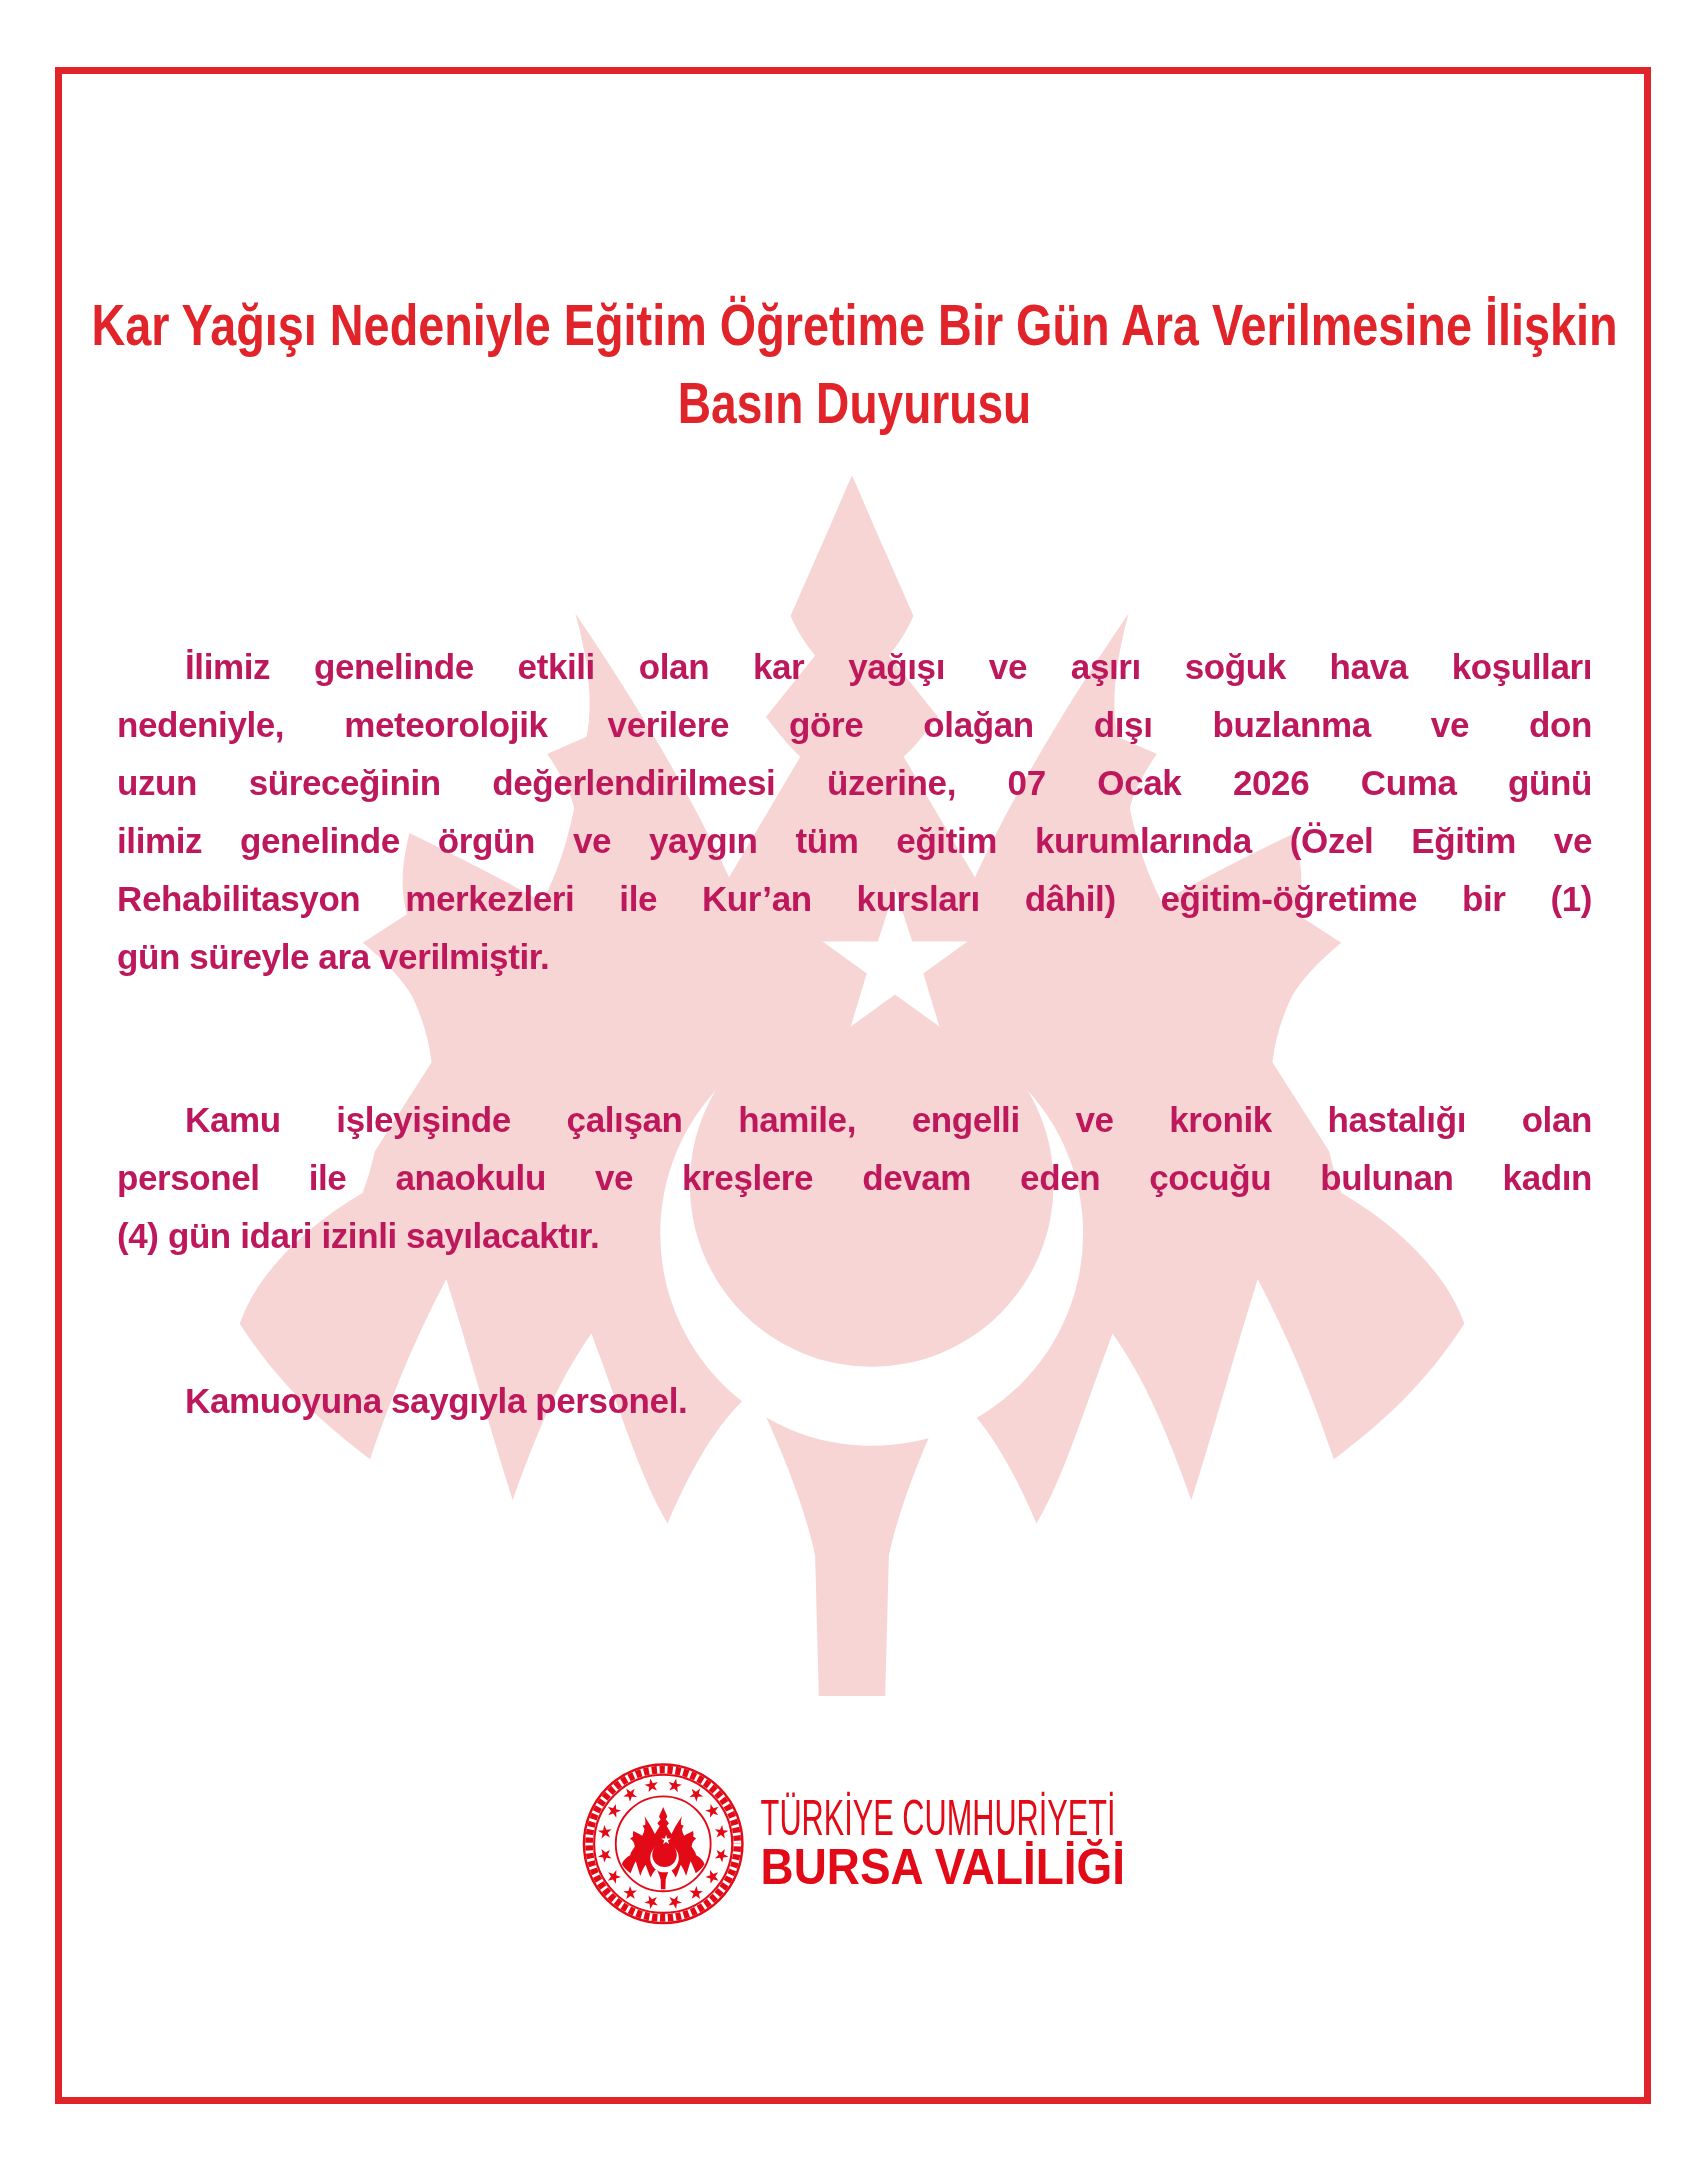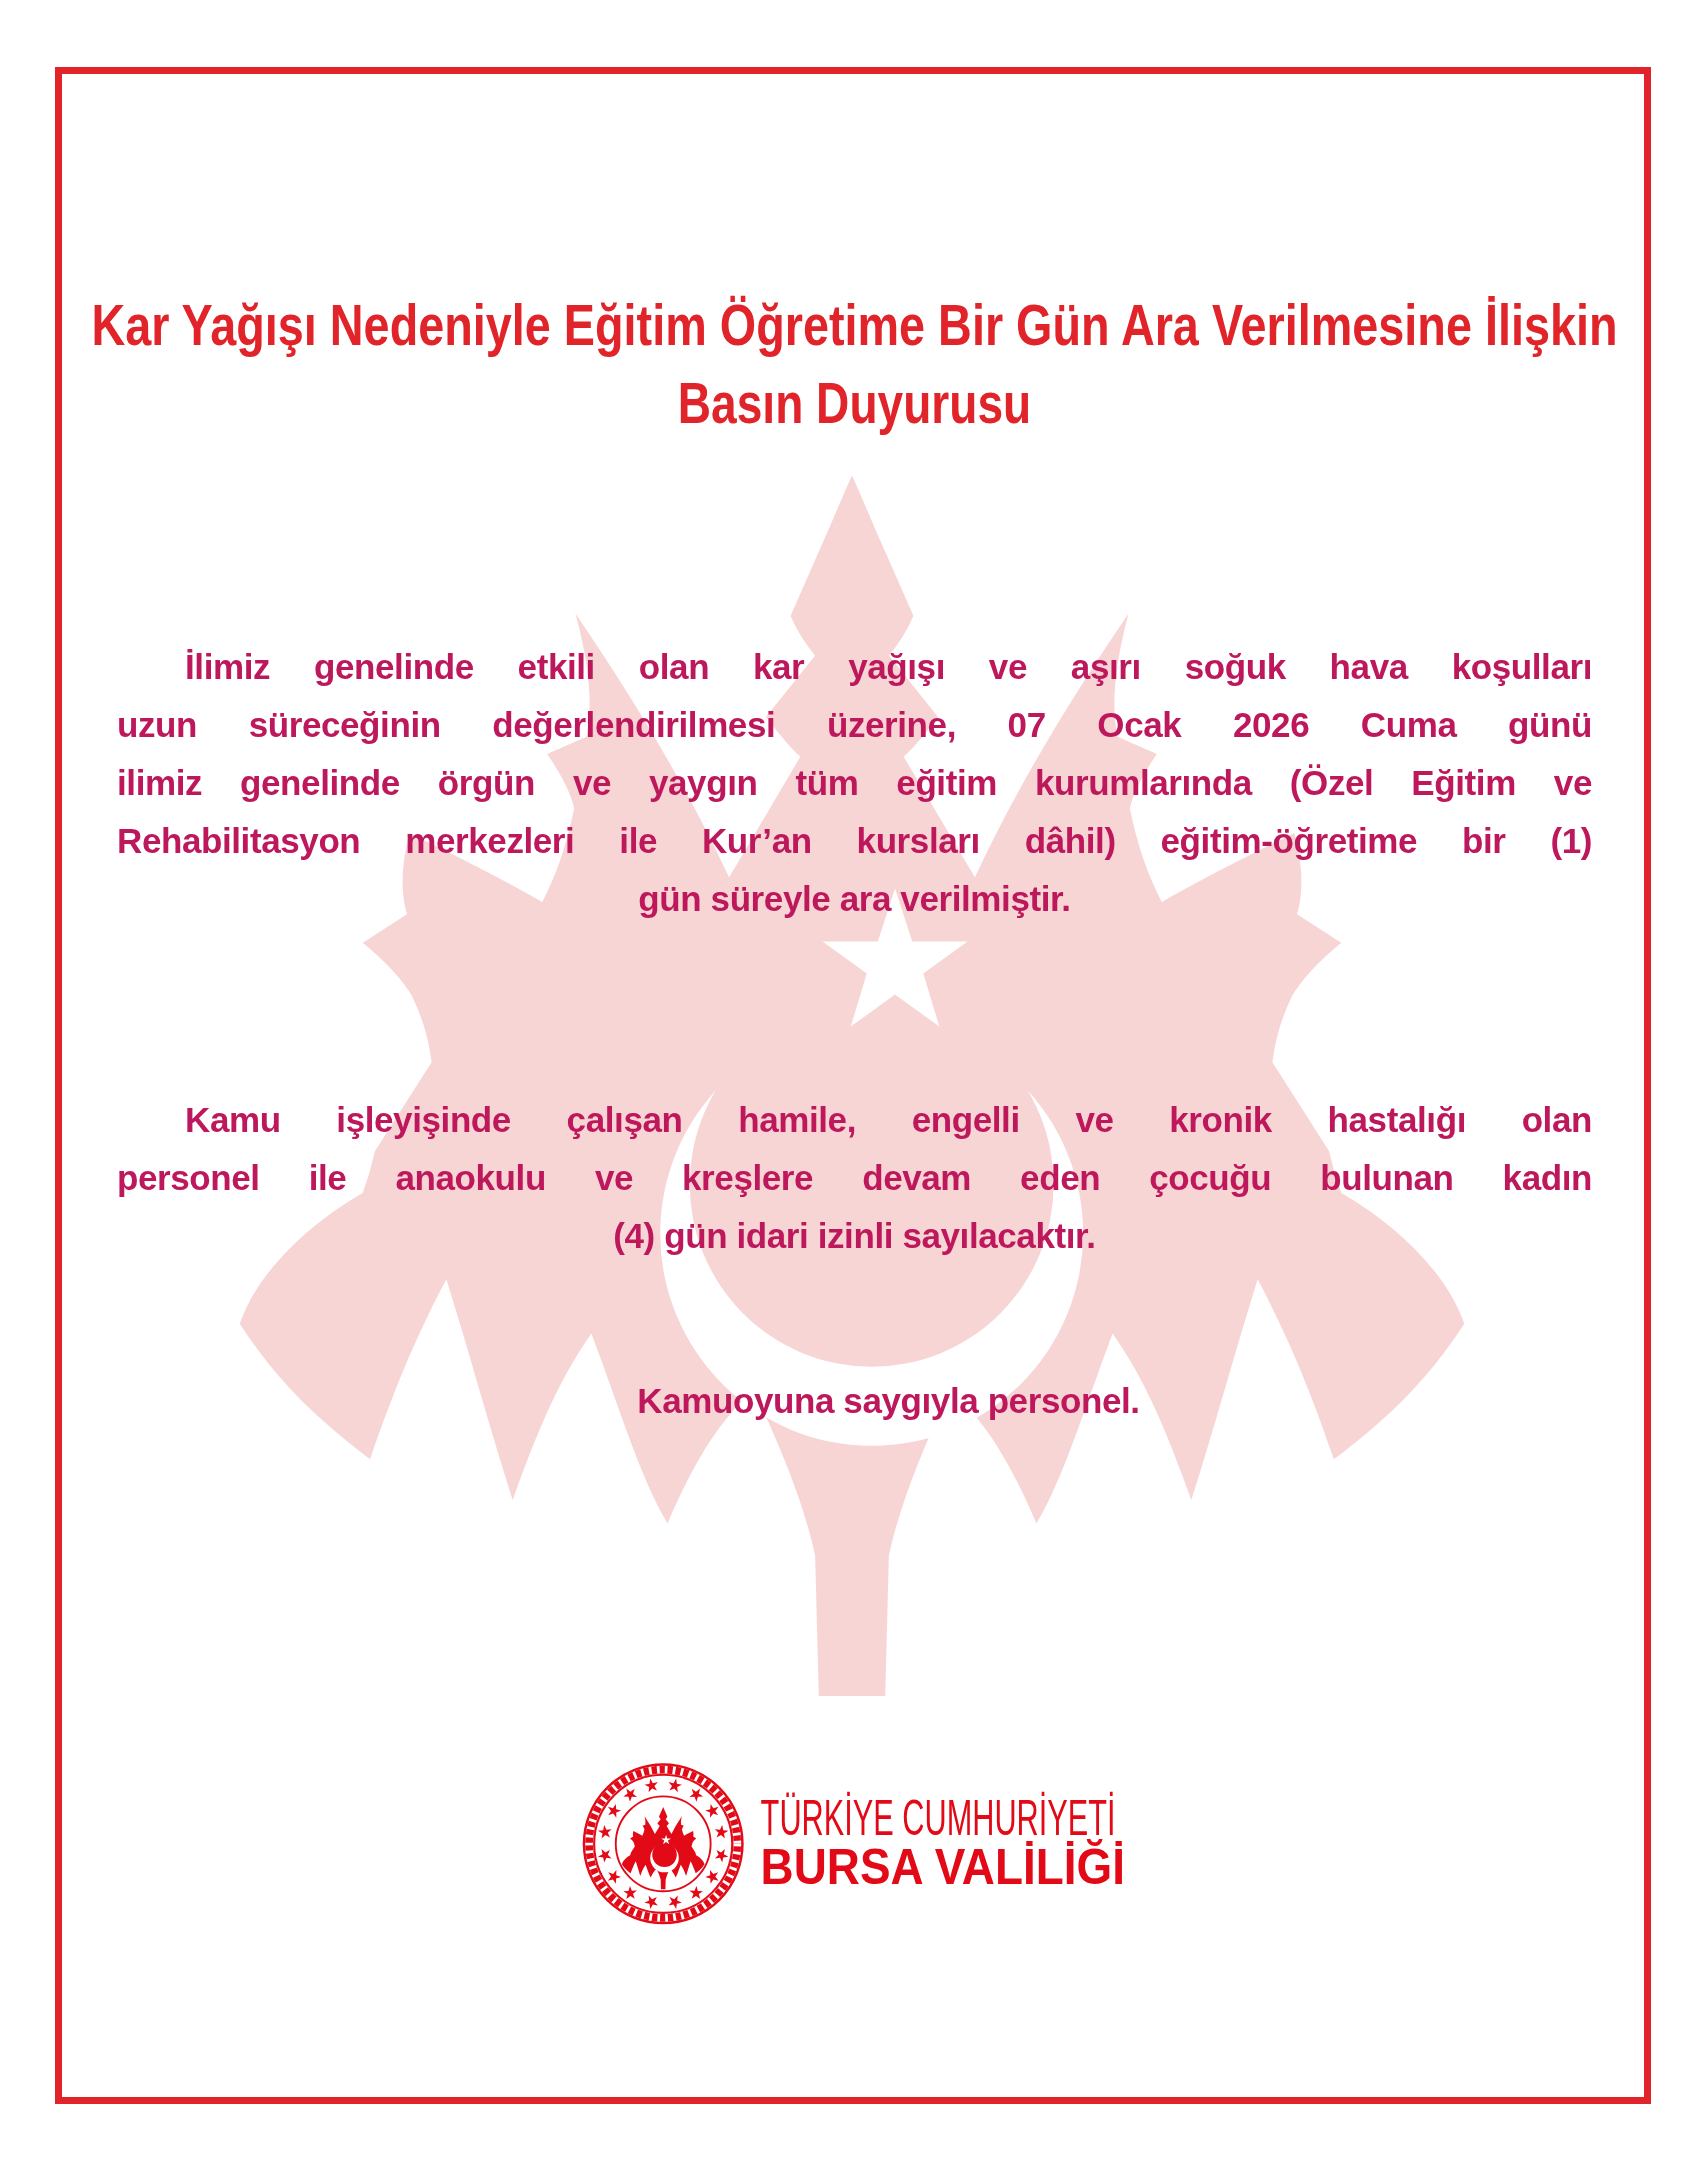--- a/index.html
+++ b/index.html
@@ -23,21 +23,21 @@
     font-weight:bold;
     font-size:68px;
     fill:#e1232a;
   }
   .para{
     position:absolute;left:117px;width:1475px;
     font-size:35px;font-weight:bold;color:#be185d;
     line-height:58px;letter-spacing:-0.4px;
   }
   .para .jline{text-align:justify;text-align-last:justify;height:58px;}
-  .para .lline{text-align:center;height:58px;}
+  .para .lline{text-align:left;height:58px;}
   .para .indent{padding-left:68px;box-sizing:border-box;}
   #p1{top:638px;}
   #p2{top:1091px;}
   #p3{top:1372px;}
   .logo-svg{
     position:absolute;left:559px;top:1748px;width:593px;height:195px;
   }
   .logo-svg .l1{
     font-family:"Liberation Sans", sans-serif;
     font-weight:normal;font-size:58px;fill:#e30a17;
@@ -84,20 +84,21 @@
   <use href="#leafShape"></use>
 </svg>
 
 <svg class="title-svg" viewBox="0 0 1816 220">
   <text x="908" y="88" text-anchor="middle" textLength="1805" lengthAdjust="spacingAndGlyphs">Kar Yağışı Nedeniyle Eğitim Öğretime Bir Gün Ara Verilmesine İlişkin</text>
   <text x="908" y="180" text-anchor="middle" textLength="418" lengthAdjust="spacingAndGlyphs">Basın Duyurusu</text>
 </svg>
 
 <div class="para" id="p1">
   <div class="jline indent">İlimiz genelinde etkili olan kar yağışı ve aşırı soğuk hava koşulları</div>
+  <div class="jline">nedeniyle, meteorolojik verilere göre olağan dışı buzlanma ve don</div>
   <div class="jline">uzun süreceğinin değerlendirilmesi üzerine, 07 Ocak 2026 Cuma günü</div>
   <div class="jline">ilimiz genelinde örgün ve yaygın tüm eğitim kurumlarında (Özel Eğitim ve</div>
   <div class="jline">Rehabilitasyon merkezleri ile Kur’an kursları dâhil) eğitim-öğretime bir (1)</div>
   <div class="lline">gün süreyle ara verilmiştir.</div>
 </div>
 
 <div class="para" id="p2">
   <div class="jline indent">Kamu işleyişinde çalışan hamile, engelli ve kronik hastalığı olan</div>
   <div class="jline">personel ile anaokulu ve kreşlere devam eden çocuğu bulunan kadın</div>
   <div class="lline">(4) gün idari izinli sayılacaktır.</div>

